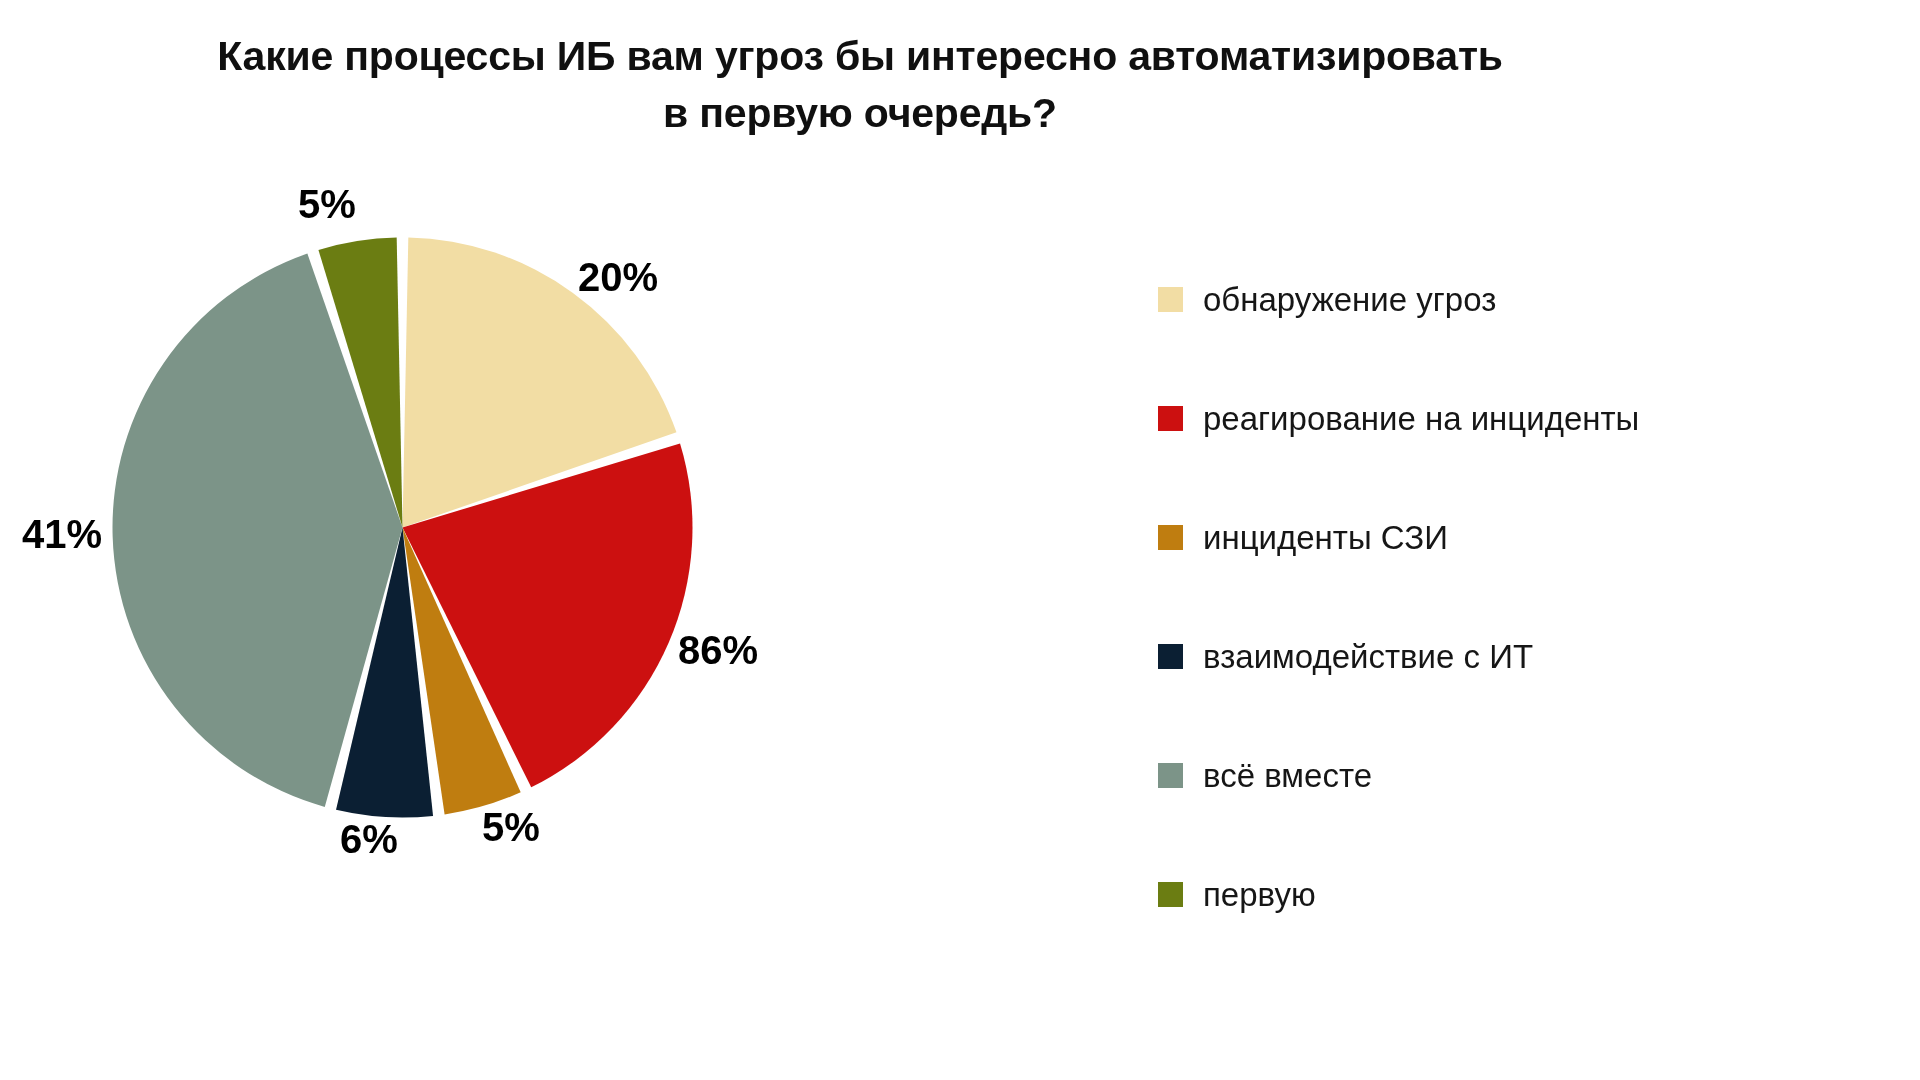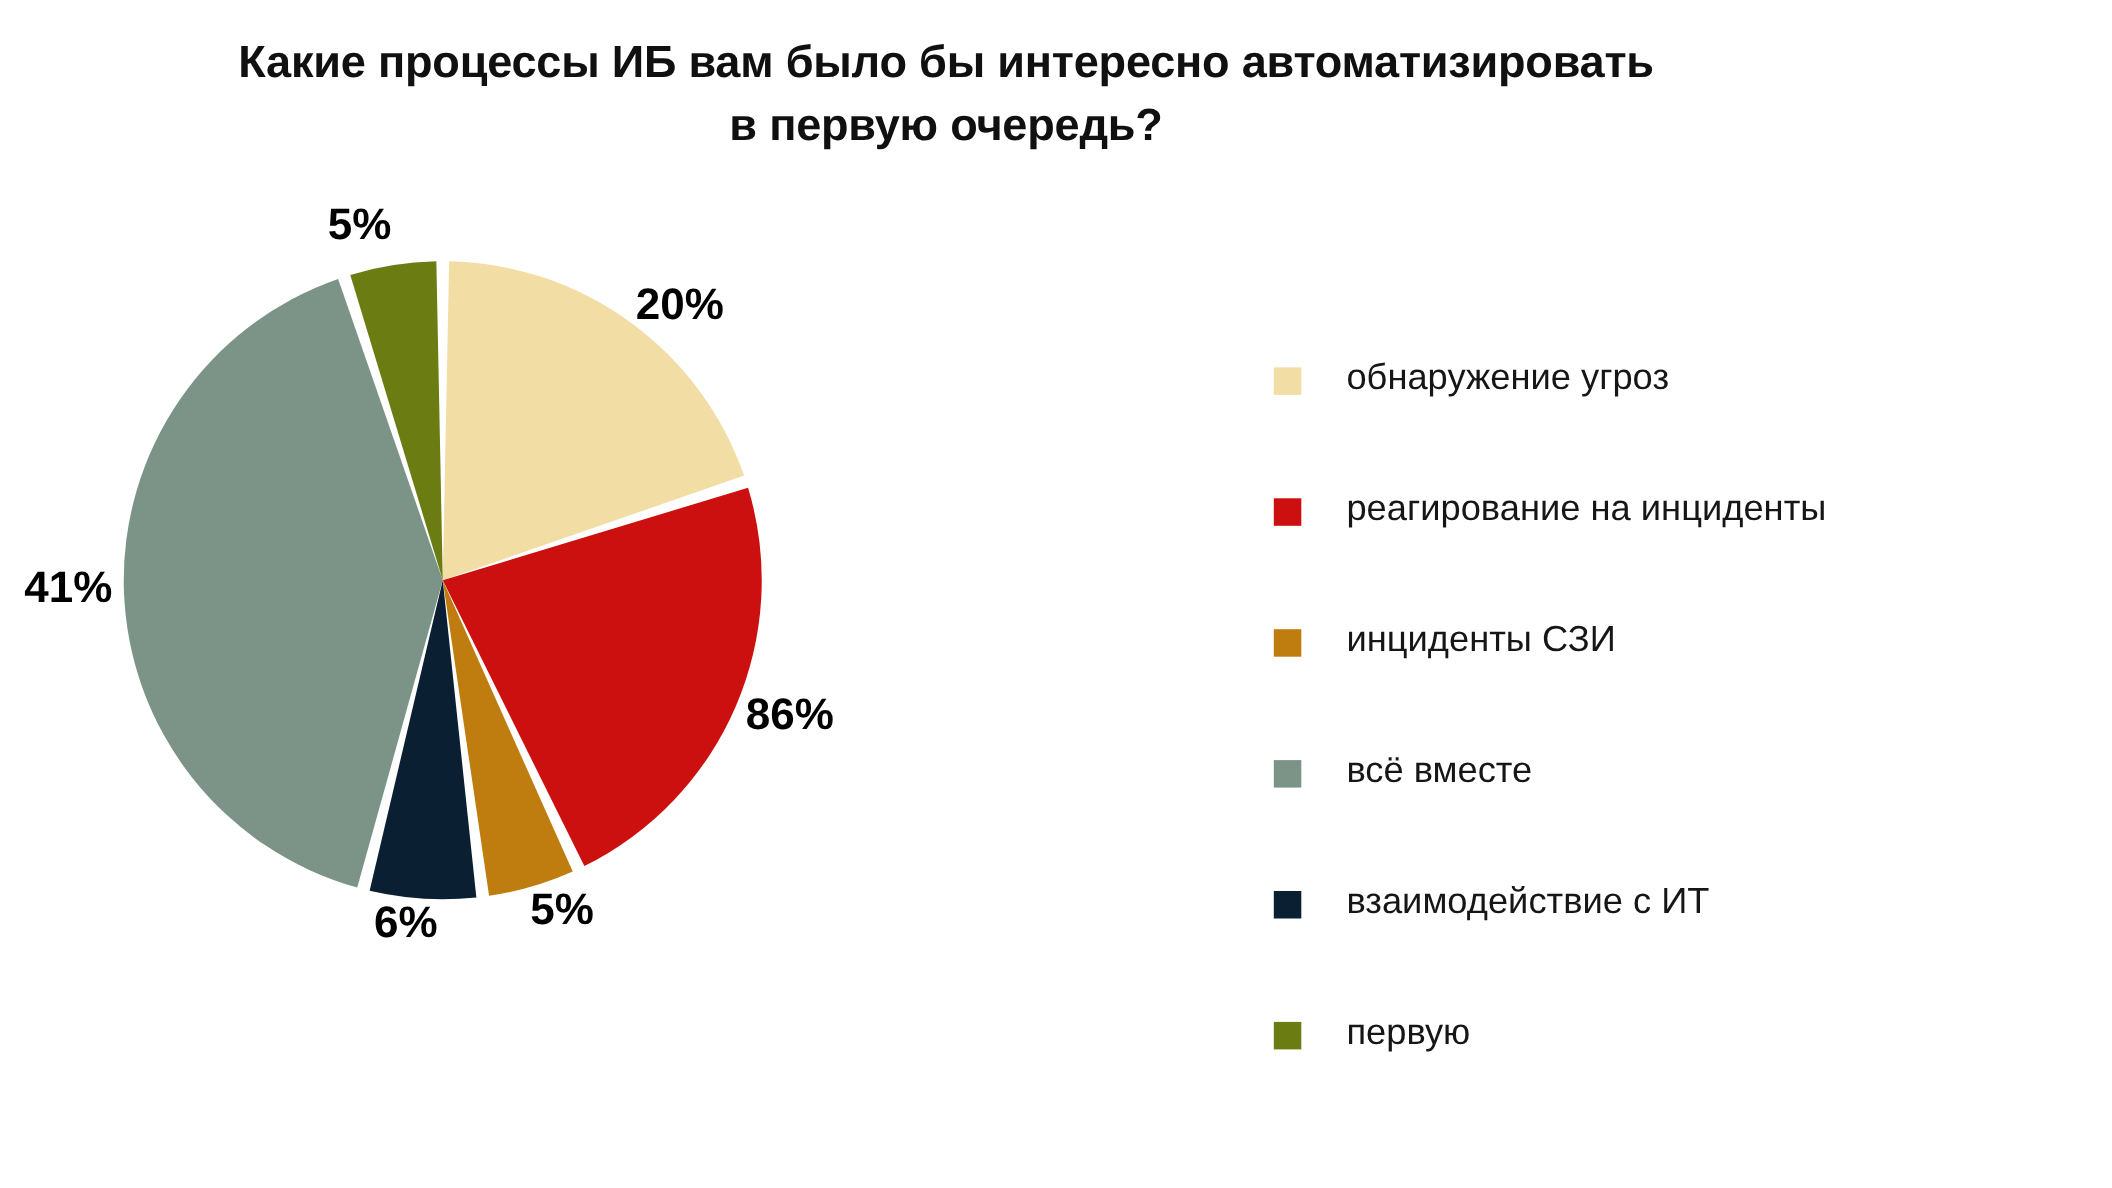--- a/index.html
+++ b/index.html
@@ -50,43 +50,42 @@
   .pct-all     { left:22px;  top:512px;text-align:center; }
 
   
   .legend{
     position:absolute;
     left:1158px; top:240px;
     width:700px;
   }
   .legend-item{
     display:flex;
-    align-items:flex-end;
+    align-items:center;
     height:119px;
-    gap:21px;
   }
   .swatch{
     width:25px;height:25px;
     flex:0 0 25px;
     margin-right:20px;
   }
   .legend-label{
     font-size:33px;
     color:#161616;
     line-height:1;
     white-space:nowrap;
   }
 </style>
 </head>
 <body>
 
 <div id="chart-root">
 
   <div class="title">
-    <span class="ln">Какие процессы ИБ вам было бы интересно автоматизировать</span>
+    <span class="ln">Какие процессы ИБ вам угроз бы интересно автоматизировать</span>
     <span class="ln">в первую очередь?</span>
   </div>
 
   <div class="pie-wrap">
     <svg viewBox="0 0 585 585">
       <g id="pie-slices">
           <path d="M 292.5 292.5 L 298.32 2.56 A 290 290 0 0 1 566.45 197.37 Z" fill="#f2dda4"></path>
           <path d="M 292.5 292.5 L 570.05 208.44 A 290 290 0 0 1 421.22 552.37 Z" fill="#cc1010"></path>
           <path d="M 292.5 292.5 L 410.68 557.33 A 290 290 0 0 1 334.61 579.43 Z" fill="#bf7d10"></path>
           <path d="M 292.5 292.5 L 323.06 580.88 A 290 290 0 0 1 226.03 574.78 Z" fill="#0b1f33"></path>
@@ -110,26 +109,26 @@
       </div>
       <div class="legend-item">
         <span class="swatch" style="background: rgb(204, 16, 16);"></span>
         <span class="legend-label">реагирование на инциденты</span>
       </div>
       <div class="legend-item">
         <span class="swatch" style="background: rgb(191, 125, 16);"></span>
         <span class="legend-label">инциденты СЗИ</span>
       </div>
       <div class="legend-item">
+        <span class="swatch" style="background: rgb(11, 31, 51);"></span>
+        <span class="legend-label">взаимодействие с ИТ</span>
+      </div>
+      <div class="legend-item">
         <span class="swatch" style="background: rgb(124, 148, 136);"></span>
         <span class="legend-label">всё вместе</span>
-      </div>
-      <div class="legend-item">
-        <span class="swatch" style="background: rgb(11, 31, 51);"></span>
-        <span class="legend-label">взаимодействие с ИТ</span>
       </div>
       <div class="legend-item">
         <span class="swatch" style="background: rgb(107, 125, 18);"></span>
         <span class="legend-label">первую</span>
       </div>
     </div>
 
 </div>
 
 </body></html>

